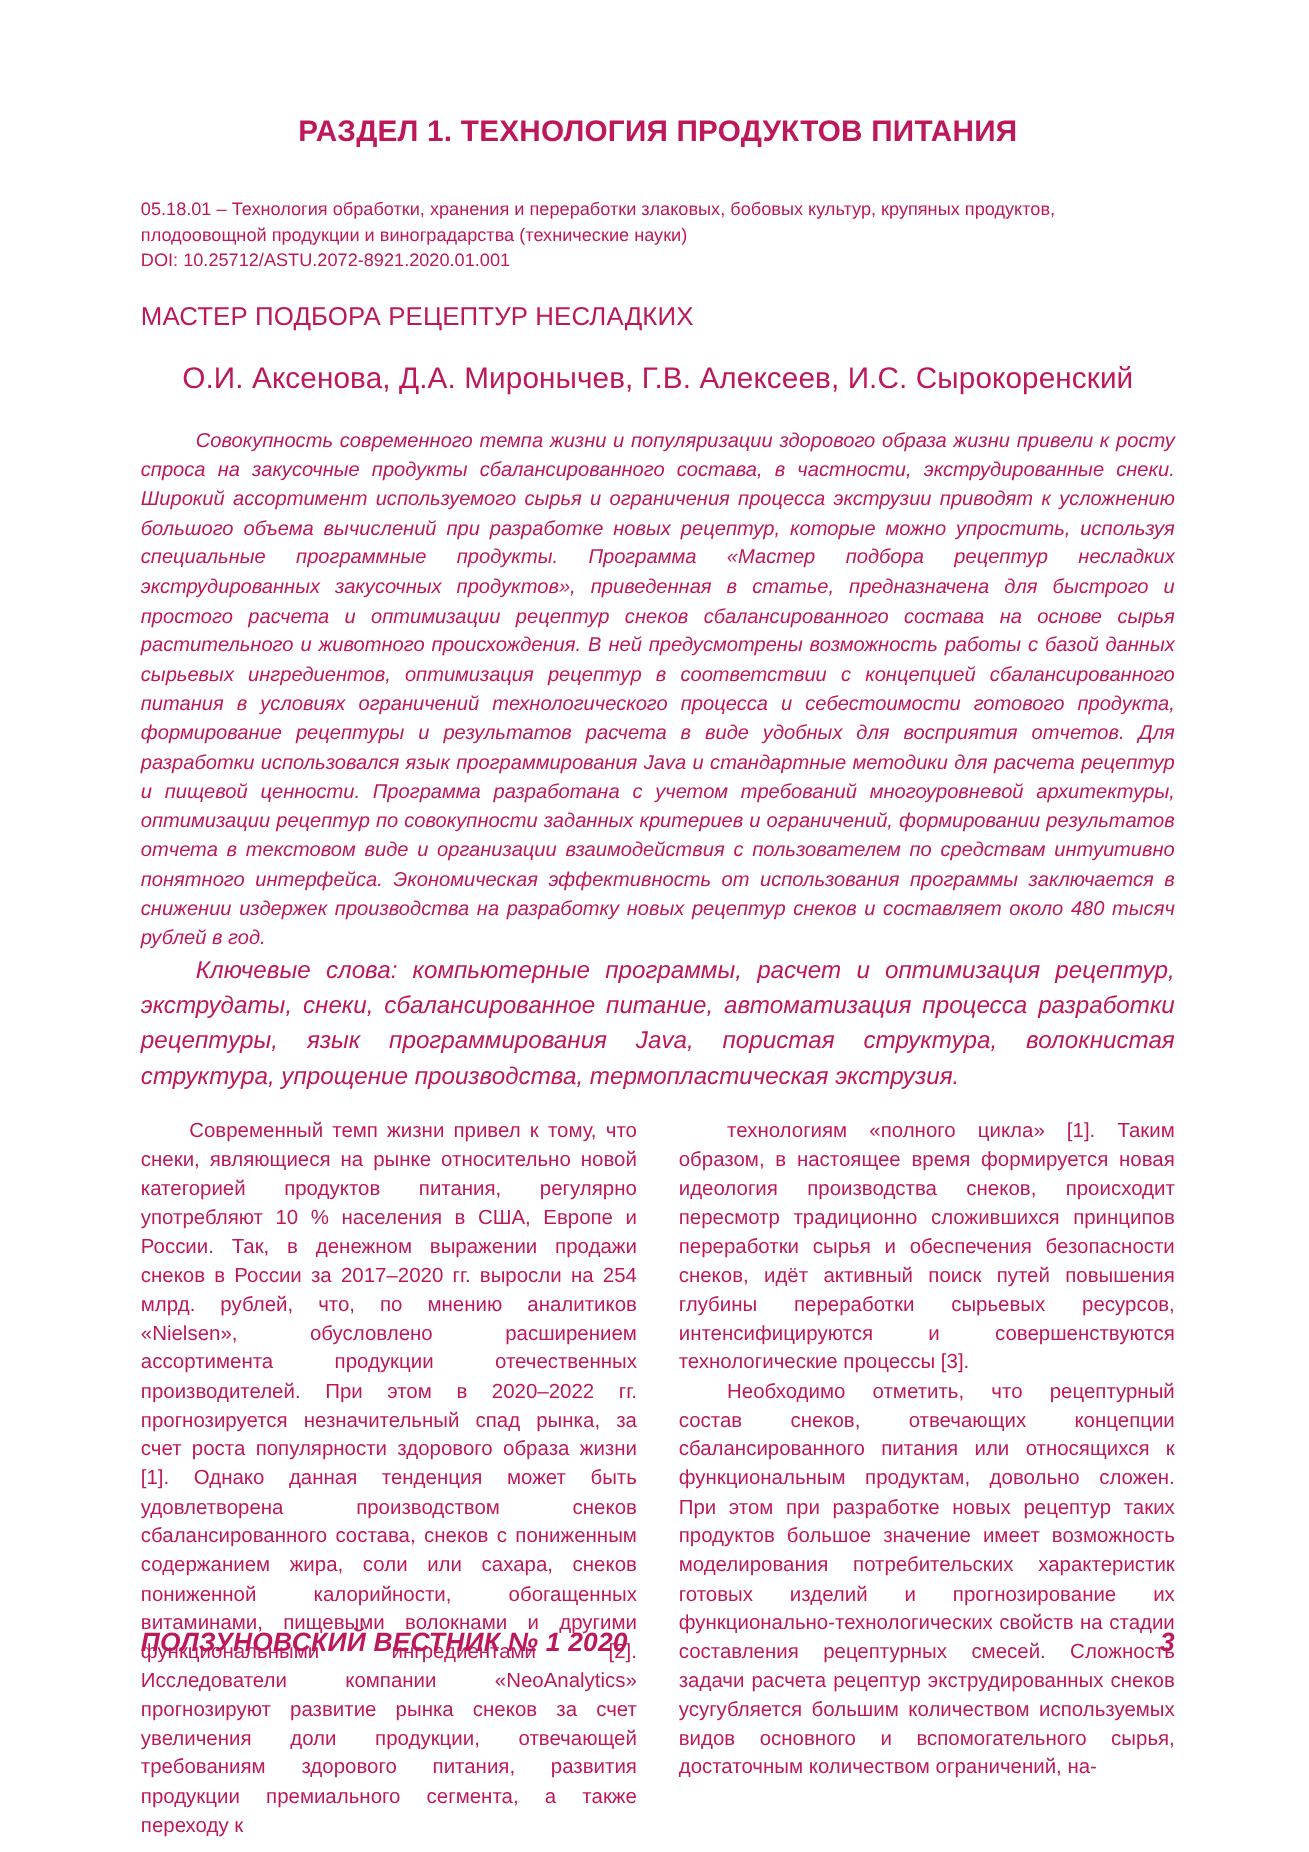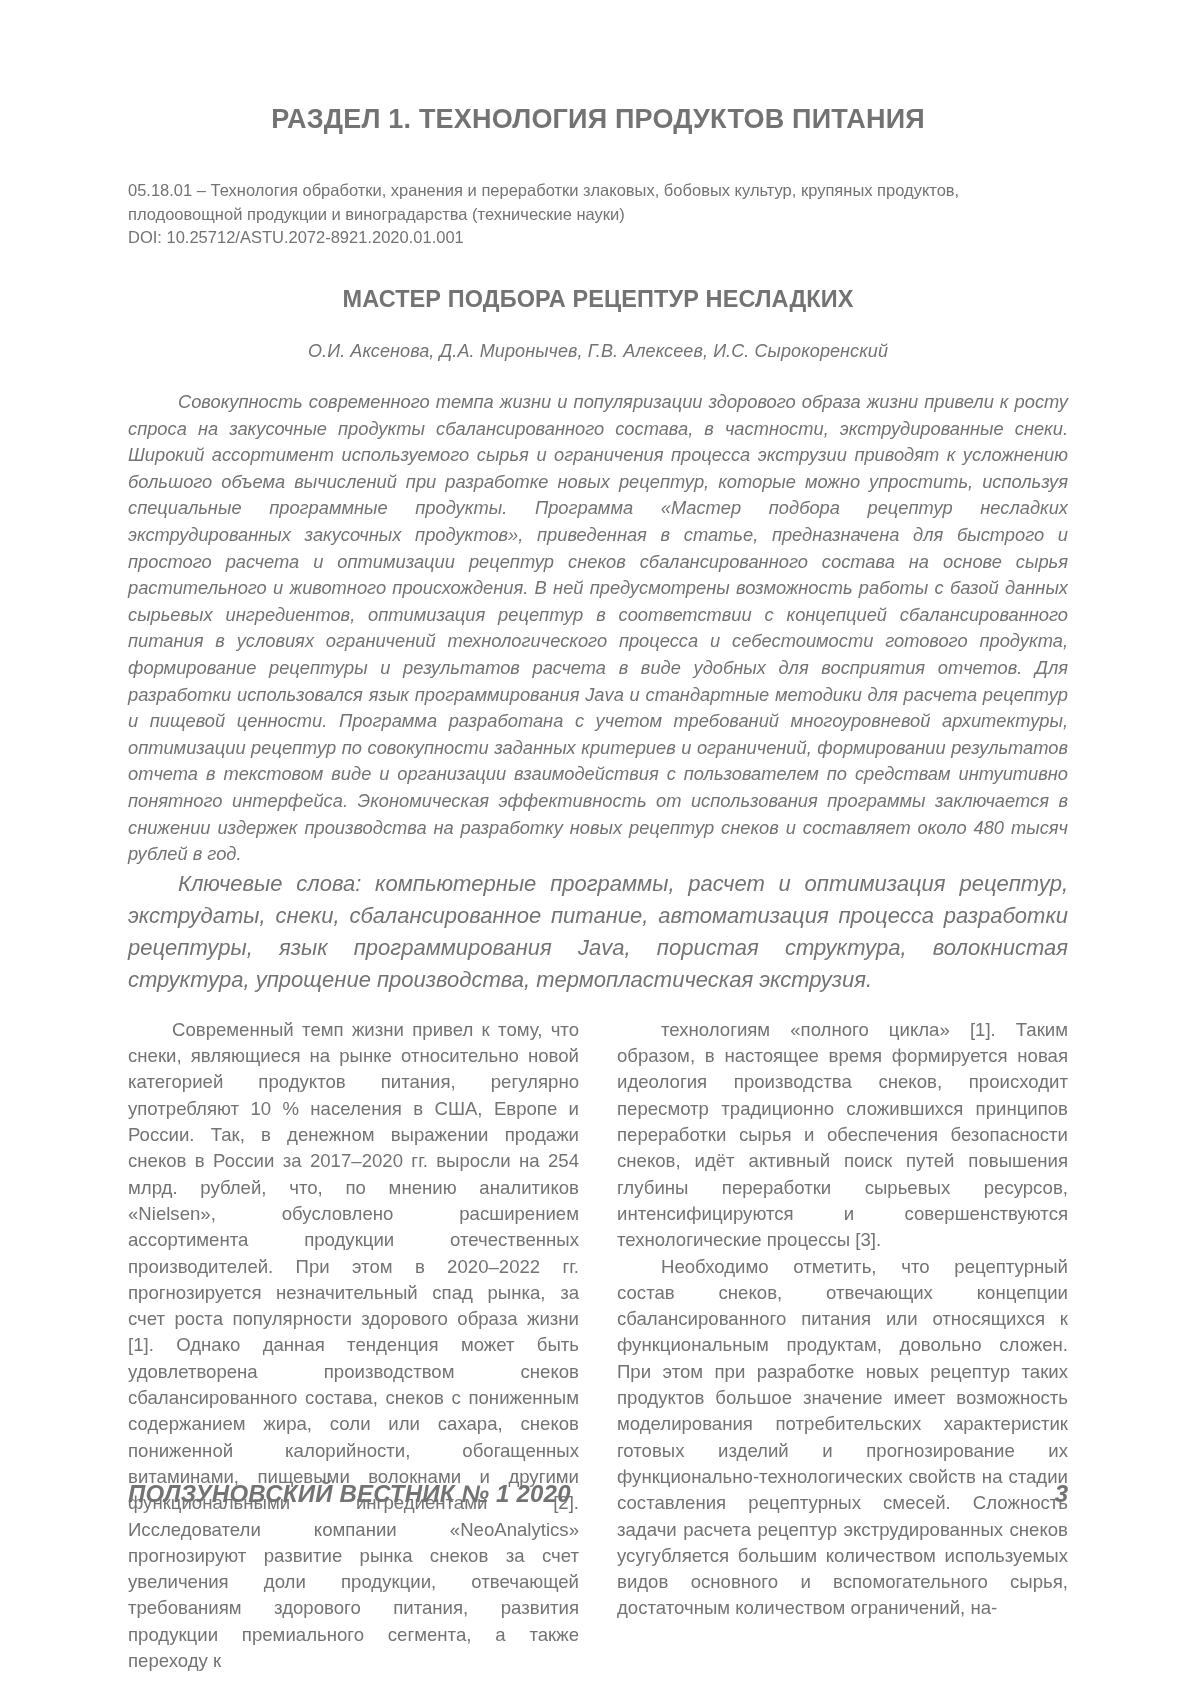--- a/index.html
+++ b/index.html
@@ -9,21 +9,21 @@
   }
   .page {
     position: relative;
     width: 1190px;
     height: 1684px;
     background: #ffffff;
     margin: 0 auto;
     box-sizing: border-box;
     padding: 0;
     font-family: "Liberation Sans", sans-serif;
-    color: #737373;
+    color: #be185d;
     overflow: hidden;
   }
   .content {
     position: absolute;
     left: 128px;
     top: 0;
     width: 940px;
   }
 
   
@@ -42,35 +42,34 @@
     margin-top: 44px;
     font-size: 16.5px;
     line-height: 1.42;
     text-align: left;
   }
   .meta div { white-space: normal; }
   .meta .spec-line { max-width: 900px; }
 
   
   .article-title {
-    text-align: center;
-    font-weight: bold;
+    text-align: left;
+    font-weight: normal;
     font-size: 23.5px;
     line-height: 1.33;
-    margin-top: 34px;
+    margin-top: 22px;
     letter-spacing: 0.1px;
   }
 
   
   .authors {
     text-align: center;
-    font-size: 18px;
+    font-size: 27px;
     margin-top: 26px;
     letter-spacing: 0.1px;
-    font-style: italic;
   }
 
   
   .abstract {
     margin-top: 27px;
     font-style: italic;
     font-size: 18.3px;
     line-height: 1.455;
     text-align: justify;
     text-justify: inter-word;

